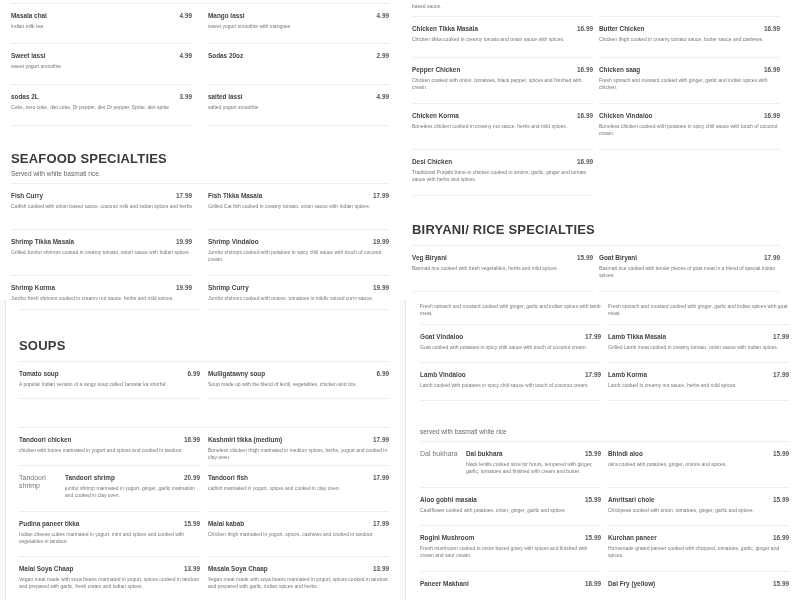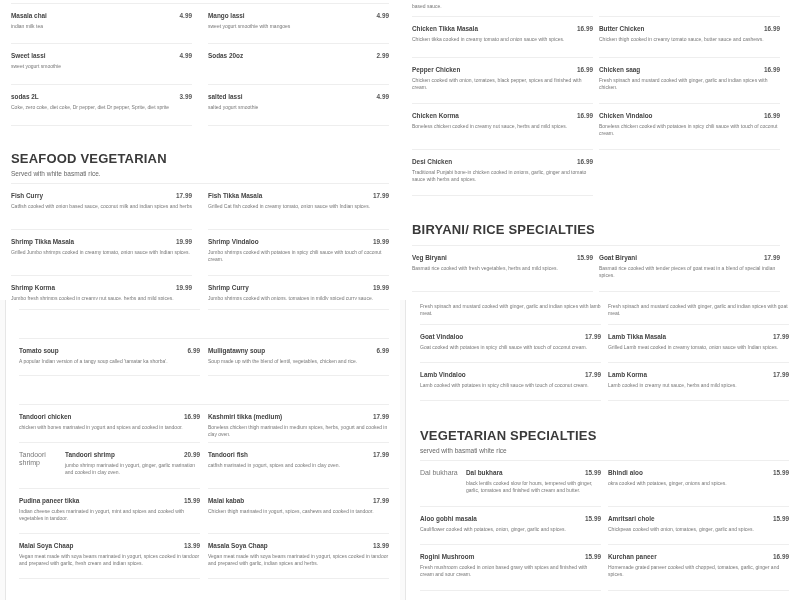--- a/index.html
+++ b/index.html
@@ -71,21 +71,21 @@
       <div class="item" style="height:33px; margin-top:8px;">
         <div class="item-head">
             <span class="item-name">salted lassi</span>
             <span class="item-price">4.99</span>
           </div>
         <div class="item-desc">salted yogurt smoothie</div>
       </div>
     </div>
 
     <div style="margin-top:25px;">
-      <div class="sec-title">SEAFOOD VEGETARIAN</div>
+      <div class="sec-title">SEAFOOD SPECIALTIES</div>
       <div class="sec-sub">Served with white basmati rice.</div>
       <div class="sec-rule"></div>
       <div class="grid" style="margin-top:8px;">
         <div class="item" style="height:38px;">
           <div class="item-head">
               <span class="item-name">Fish Curry</span>
               <span class="item-price">17.99</span>
             </div>
           <div class="item-desc">Catfish cooked with onion based sauce, coconut milk and indian spices and herbs</div>
         </div>
@@ -216,20 +216,21 @@
 
 <div class="tile tile-bl">
   <div class="edge-left"></div>
   <div class="inner" style="top:0; padding: 0 11px 0 19px;">
     <div class="grid">
       <div class="item" style="height:10px;"></div>
       <div class="item" style="height:10px;"></div>
     </div>
 
     <div style="margin-top:28px;">
+      <div class="sec-title">SOUPS</div>
       <div class="sec-rule" style="margin-top:8px;"></div>
       <div class="grid" style="margin-top:8px;">
         <div class="item" style="height:29px;">
           <div class="item-head">
               <span class="item-name">Tomato soup</span>
               <span class="item-price">6.99</span>
             </div>
           <div class="item-desc">A popular Indian version of a tangy soup called 'tamatar ka shorba'.</div>
         </div>
         <div class="item" style="height:29px;">
@@ -344,21 +345,20 @@
       <div class="item" style="height:30px; margin-top:8px;">
         <div class="item-head">
             <span class="item-name">Lamb Korma</span>
             <span class="item-price">17.99</span>
           </div>
         <div class="item-desc">Lamb cooked in creamy nut sauce, herbs and mild spices.</div>
       </div>
     </div>
 
     <div style="margin-top:27px;">
-      <div class="sec-title">VEGETARIAN SPECIALTIES</div>
       <div class="sec-sub">served with basmati white rice</div>
       <div class="sec-rule"></div>
       <div class="grid" style="margin-top:8px;">
         <div class="item img" style="height:38px;">
           <div class="img-alt">Dal bukhara</div>
           <div class="item-body">
             <div class="item-head">
                 <span class="item-name">Dal bukhara</span>
                 <span class="item-price">15.99</span>
               </div>

